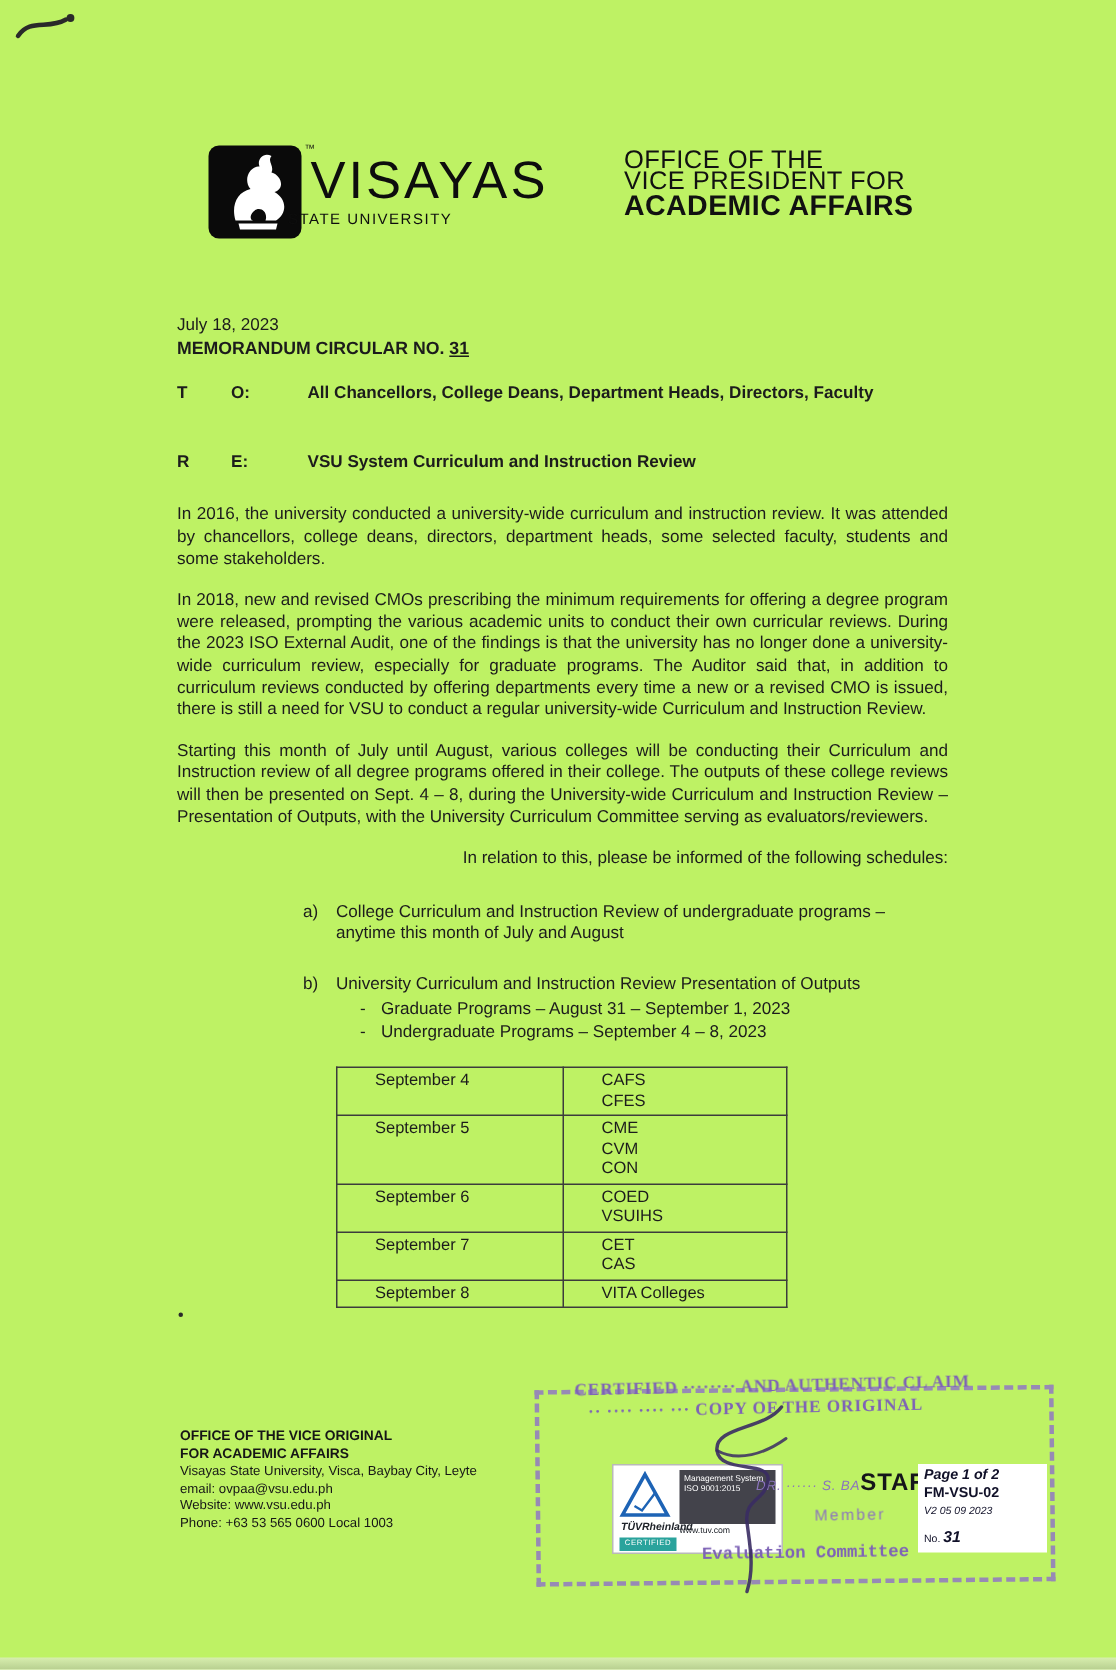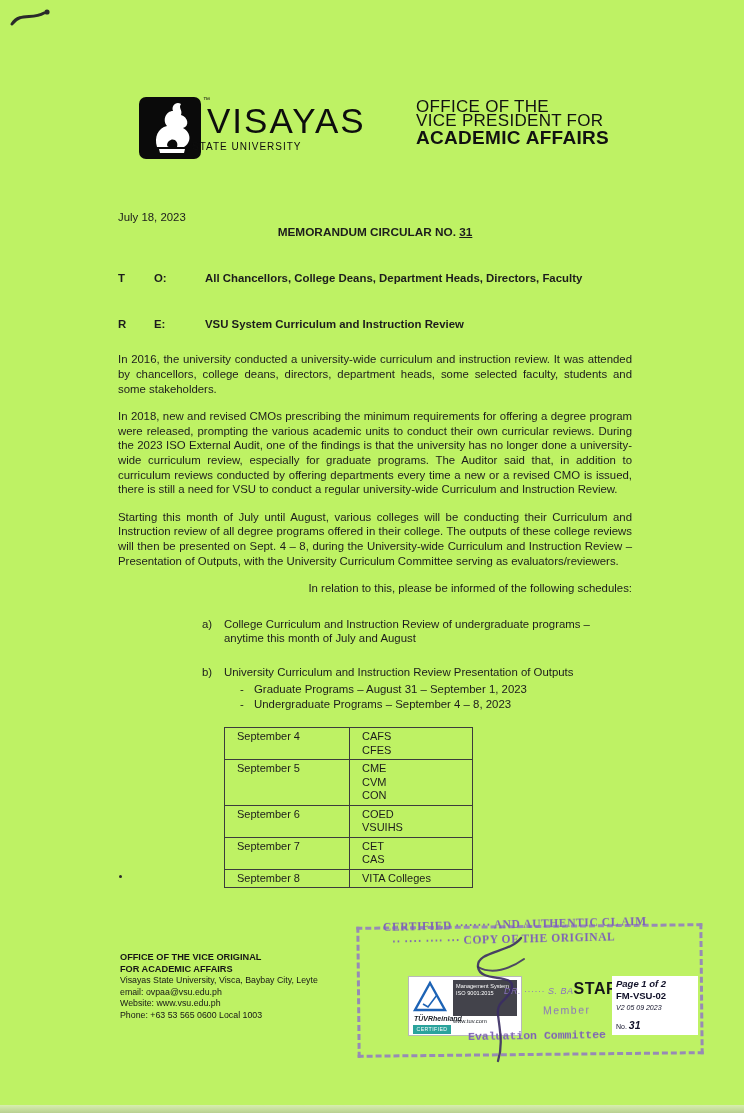--- a/index.html
+++ b/index.html
@@ -12,38 +12,38 @@
   .logo-box{position:absolute;left:139px;top:97px;width:62px;height:62px;background:#0a0a0a;border-radius:7px;}
   .tm{position:absolute;left:203px;top:96px;font-size:7px;color:#111;}
   .wordmark{position:absolute;left:207px;top:101px;font-size:35px;letter-spacing:2px;color:#0d0d0d;}
   .wordmark-sub{position:absolute;left:192px;top:141px;font-size:10px;font-weight:normal;letter-spacing:1px;color:#0d0d0d;}
   .office{position:absolute;left:416px;top:100px;line-height:14px;color:#111;}
   .office .l-sm{font-size:17px;font-weight:normal;letter-spacing:.3px;}
   .office .l-lg{font-size:19px;font-weight:bold;letter-spacing:.3px;margin-top:3px;}
   
   .doc-body{position:absolute;left:118px;top:210px;width:514px;font-size:11.4px;line-height:14.6px;}
   .date{}
-  .memo-head{margin-bottom:32px;text-align:center;}
+  .memo-head{margin-bottom:16px;}
   .memo-title{font-weight:bold;font-size:11.8px;}
   .memo-title .num{text-decoration:underline;}
   .addr-row{display:flex;margin-bottom:31px;font-weight:bold;}
   .addr-row.re{margin-bottom:21px;}
   .addr-row .c1{width:36px;}
   .addr-row .c2{width:51px;}
   .addr-row .val{flex:1;}
   .para{margin:0 0 13px 0;text-align:justify;}
   .para.intro{margin-bottom:21px;text-align:right;}
   .list-row{display:flex;margin-left:84px;margin-bottom:19px;}
   .list-row.tight{margin-bottom:3px;}
   .list-row .marker{width:22px;flex:0 0 22px;}
   .list-row .ltext{flex:1;}
   .sub-row{display:flex;margin-left:122px;line-height:15px;}
   .sub-row .dash{width:14px;flex:0 0 14px;}
   table.sched{border-collapse:collapse;margin:15px 0 0 106px;font-size:11px;line-height:13.5px;}
-  table.sched td{border:1px solid #3c3c3c;padding:2px 12px;vertical-align:top;white-space:pre-line;}
+  table.sched td{border:1px solid #3c3c3c;padding:2px 25px;vertical-align:top;white-space:pre-line;}
   td.c-date{width:100px;}
   td.c-col{width:98px;}
   
   .footer{position:absolute;left:120px;top:952px;font-size:8.8px;line-height:11.5px;color:#161616;}
   .footer .b{font-weight:bold;font-size:9.2px;}
   
   .corner-mark{position:absolute;left:6px;top:4px;}
   .stray-dot{position:absolute;left:119px;top:875px;width:3px;height:3px;background:#2a2a2a;border-radius:50%;}
   .scan-edge{position:absolute;left:0;bottom:0;width:100%;height:8px;
     background:linear-gradient(#ececec,#b3b3b3);opacity:.55;}

